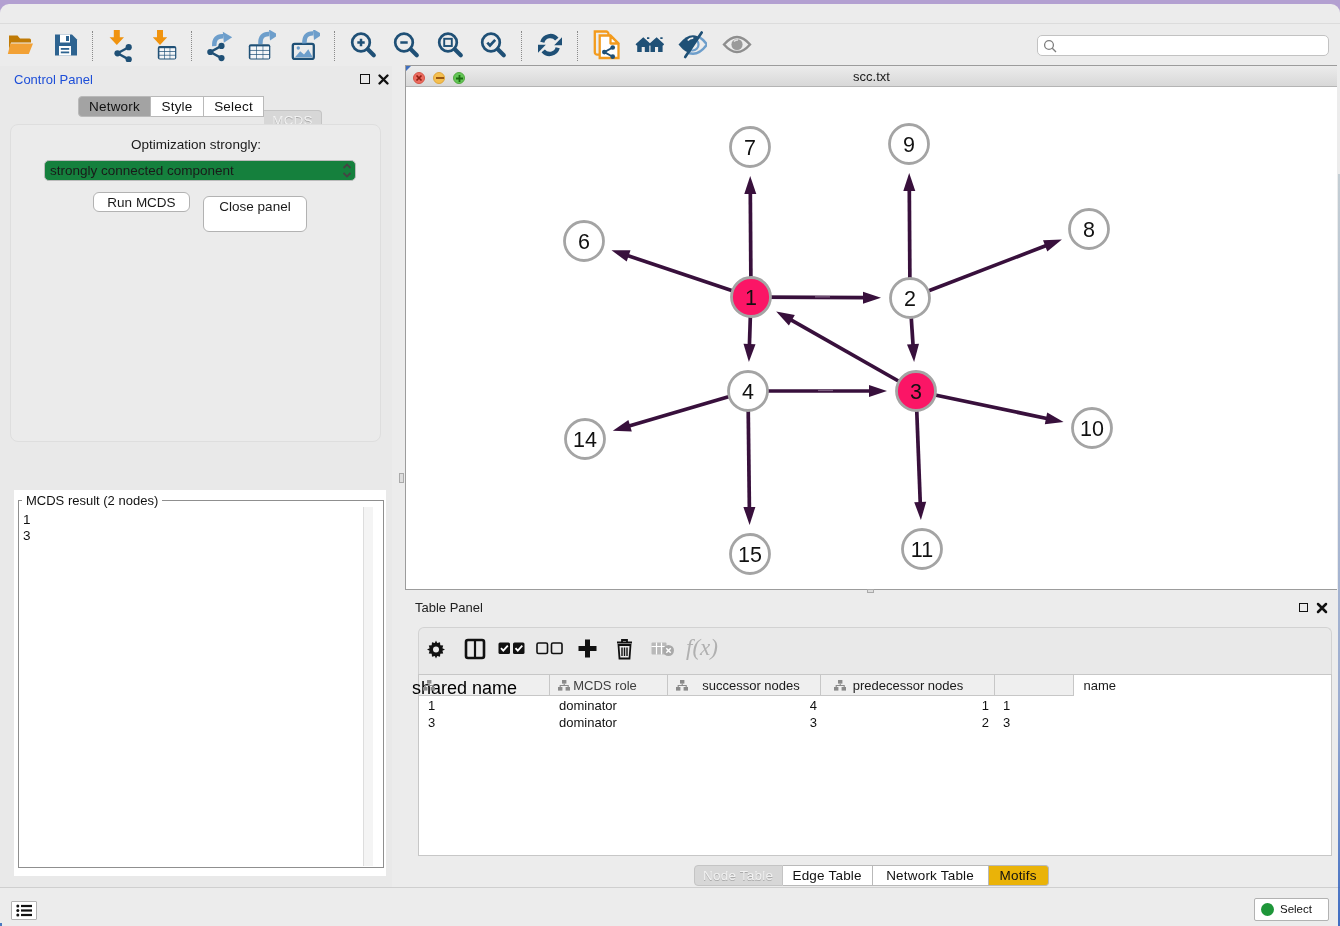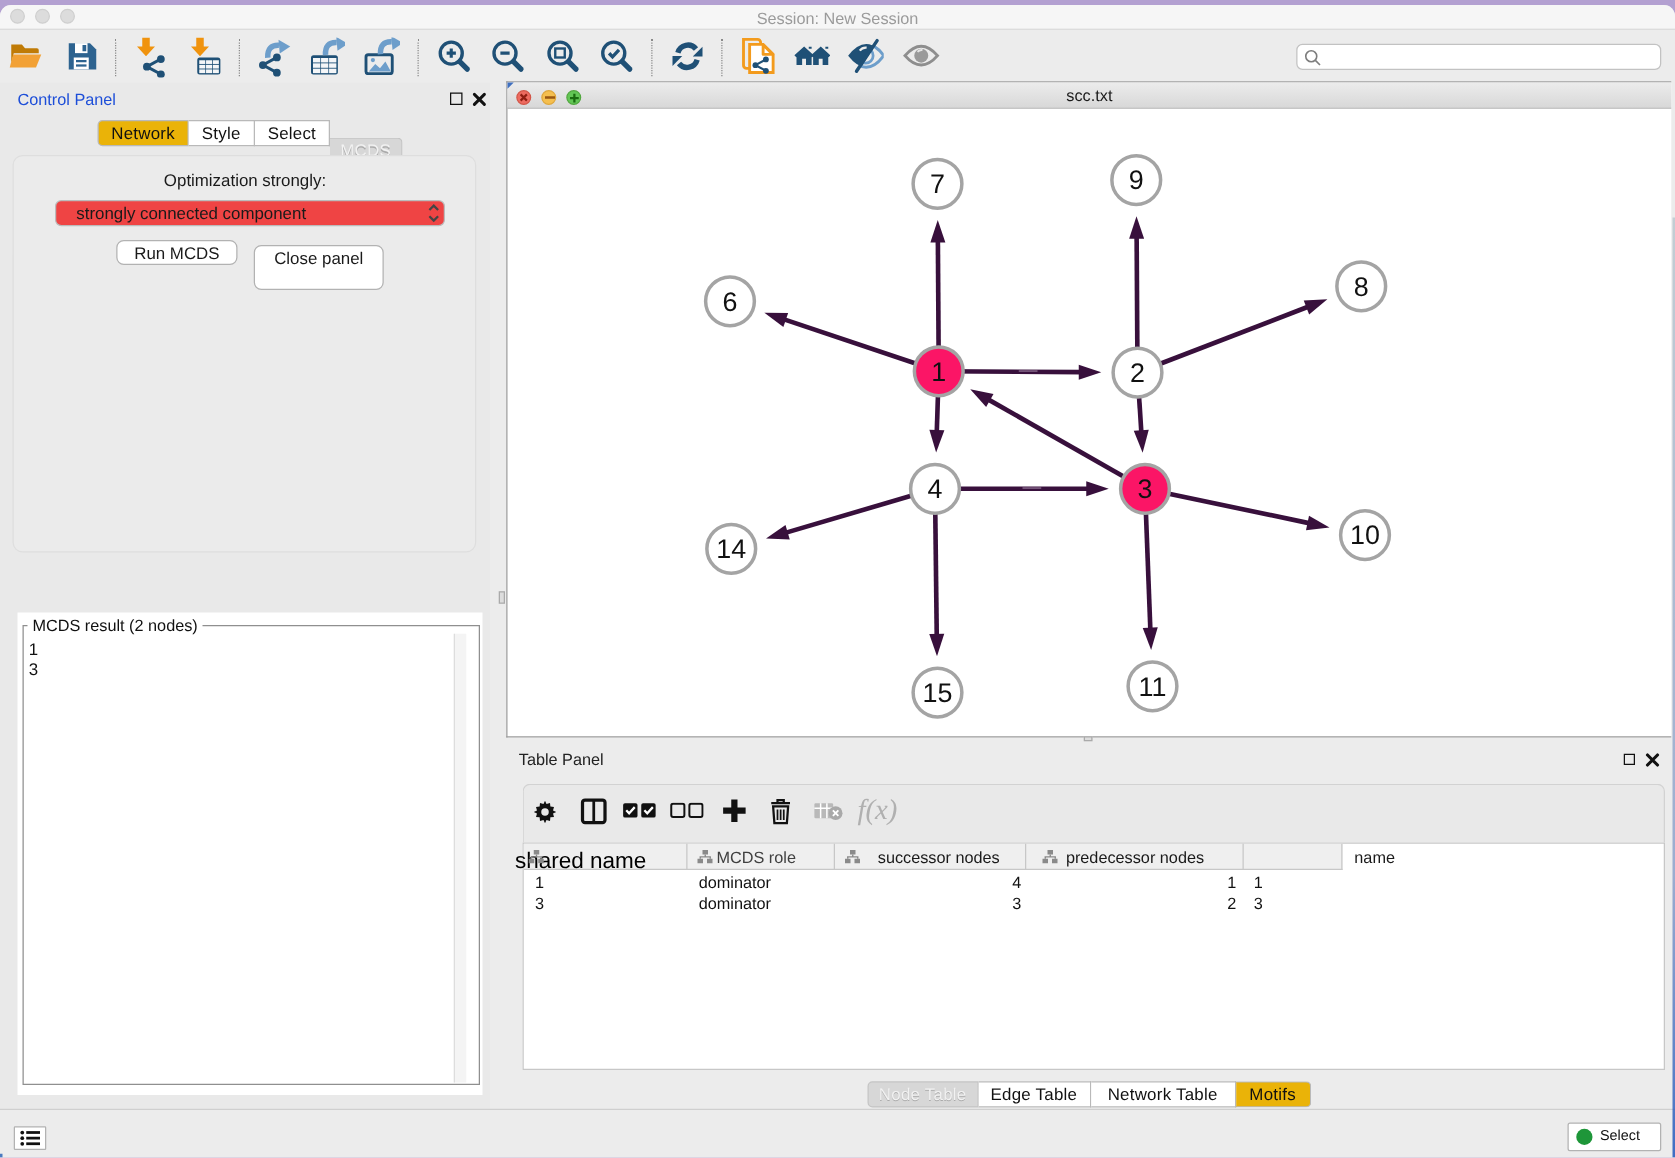--- a/index.html
+++ b/index.html
@@ -15,26 +15,20 @@
 #netwin{position:absolute;left:405px;top:61px;width:932px;height:525px;background:#fff;border:1px solid #9c9c9c;border-right:none}
 #nettitle{position:absolute;left:0;top:0;width:100%;height:21px;background:linear-gradient(#ececec,#d8d8d8);border-bottom:1px solid #b4b4b4}
 #tablepanel{position:absolute;left:405px;top:593px;width:932px;height:290px;background:#ececec}
 #statusbar{position:absolute;left:0;top:883px;width:100%;height:39px;background:#ececec;border-top:1px solid #cfcfcf}
 .btn{position:absolute;background:#fff;border:1px solid #b2b2b2;border-radius:5px;font-size:13.5px;color:#1a1a1a;text-align:center}
 .tabtxt{font-size:13.5px;color:#111;text-align:center;letter-spacing:0.2px}
 svg text{font-family:"Liberation Sans",sans-serif}
 </style></head>
 <body>
 <div id="win">
-  <div id="titlebar">
-    <div class="tl" style="left:8px;top:3px;background:#dcdcdc;border:1px solid #cfcfcf"></div>
-    <div class="tl" style="left:28px;top:3px;background:#dcdcdc;border:1px solid #cfcfcf"></div>
-    <div class="tl" style="left:48px;top:3px;background:#dcdcdc;border:1px solid #cfcfcf"></div>
-    <div id="title">Session: New Session</div>
-  </div>
   <div id="toolbar">
       <div class="sep" style="left:92px"></div>
 <div class="sep" style="left:191px"></div>
 <div class="sep" style="left:334px"></div>
 <div class="sep" style="left:521px"></div>
 <div class="sep" style="left:577px"></div>
 <svg class="abs" style="left:6px;top:6px" width="30" height="30" viewBox="0 0 30 30">
         <path d="M3 5.5 h8.5 l2.5 3 h9.5 a1.5 1.5 0 0 1 1.5 1.5 v2.5 h-20 l-2 8 Z" fill="#c07b06"></path>
         <path d="M4.5 13.5 h22.5 l-4.2 10.5 h-21 Z" fill="#f2a135"></path>
       </svg>
@@ -176,28 +170,28 @@
         <line x1="9.3" y1="9.3" x2="13" y2="13" stroke="#7d7d7d" stroke-width="1.3"></line>
       </svg>
   </div>
   <div id="leftpanel">
 <div class="abs" style="left:14px;top:6px;font-size:13px;color:#1d4ed8">Control Panel</div>
 <div class="abs" style="left:360px;top:8px;width:10px;height:10px;border:1.7px solid #111"></div>
 <svg class="abs" style="left:377px;top:7px" width="13" height="13" viewBox="0 0 13 13">
         <path d="M2.5 2.5 L10.5 10.5 M10.5 2.5 L2.5 10.5" stroke="#111" stroke-width="2.4" stroke-linecap="round"></path>
       </svg>
 <div class="abs" style="left:78px;top:30px;width:244px;height:21px">
-  <div class="abs tabtxt" style="left:0;top:0;width:73px;height:21px;background:#eab308;border:1px solid #b9b9b9;border-radius:4px 0 0 4px;line-height:20px">Network</div>
+  <div class="abs tabtxt" style="left:0;top:0;width:73px;height:21px;background:#a3a3a3;border:1px solid #b9b9b9;border-radius:4px 0 0 4px;line-height:20px">Network</div>
   <div class="abs tabtxt" style="left:73px;top:0;width:53px;height:21px;background:#fff;border:1px solid #b9b9b9;border-left:none;line-height:20px">Style</div>
   <div class="abs tabtxt" style="left:126px;top:0;width:60px;height:21px;background:#fff;border:1px solid #b9b9b9;border-left:none;line-height:20px">Select</div>
   <div class="abs tabtxt" style="left:186px;top:14px;width:58px;height:21px;background:#d7d7d7;border:1px solid #c4c4c4;border-left:none;border-radius:0 4px 4px 0;line-height:20px;color:#f2f2f2;text-shadow:0 1px 0 #aaa">MCDS</div>
 </div>
 <div class="abs" style="left:10px;top:58px;width:371px;height:318px;border:1px solid #dedede;border-radius:8px;background:#ebebeb"></div>
 <div class="abs" style="left:0;top:71px;width:392px;text-align:center;font-size:13.5px;color:#1a1a1a">Optimization strongly:</div>
-<div class="abs" style="left:44px;top:94px;width:312px;height:21px;background:#ef4444;border:1px solid #bbb;border-radius:5px;font-size:13.5px;color:#1a1a1a;line-height:20px;padding-left:16px">strongly connected component</div>
+<div class="abs" style="left:44px;top:94px;width:312px;height:21px;background:#15803d;border:1px solid #bbb;border-radius:5px;font-size:13.5px;color:#1a1a1a;line-height:20px;padding-left:5px">strongly connected component</div>
 <svg class="abs" style="left:341px;top:97px" width="12" height="15" viewBox="0 0 12 15">
         <path d="M2.5 5 L6 1.5 L9.5 5" fill="none" stroke="#444" stroke-width="1.8"></path>
         <path d="M2.5 10 L6 13.5 L9.5 10" fill="none" stroke="#444" stroke-width="1.8"></path>
       </svg>
 <div class="btn" style="left:93px;top:126px;width:97px;height:20px;line-height:19px;border-radius:6px">Run MCDS</div>
 <div class="btn" style="left:203px;top:130px;width:104px;height:36px;line-height:19px;border-radius:6px">Close panel</div>
 <div class="abs" style="left:14px;top:424px;width:372px;height:386px;background:#fff"></div>
 <div class="abs" style="left:18px;top:434px;width:366px;height:368px;border:1px solid #8f8f8f"></div>
 <div class="abs" style="left:22px;top:427px;background:#fff;padding:0 4px;font-size:13px;color:#111">MCDS result (2 nodes)</div>
 <div class="abs" style="left:23px;top:446px;font-size:13.5px;color:#111;line-height:16px">1<br>3</div>

